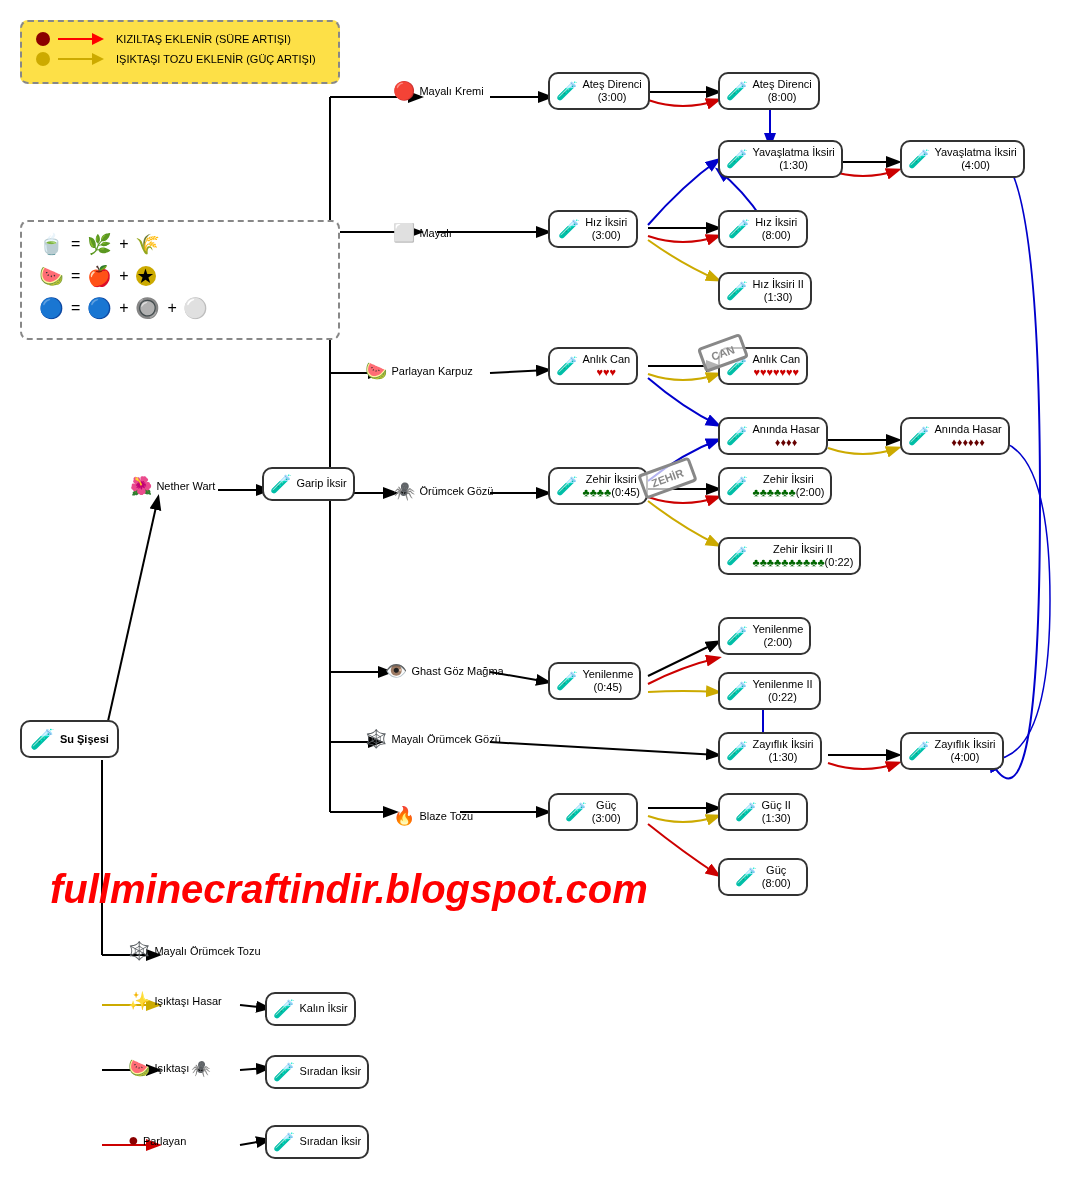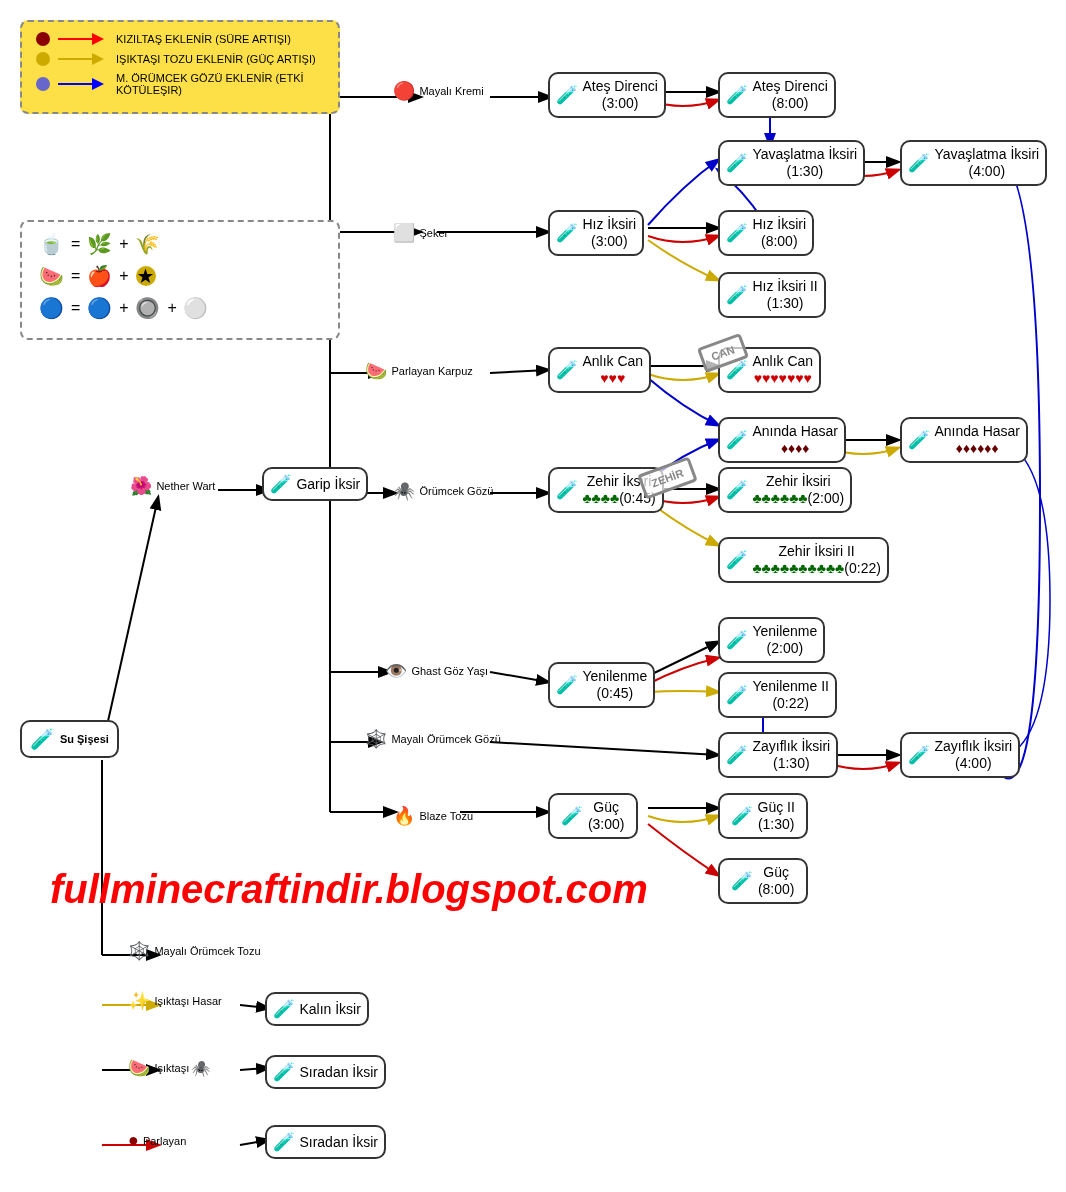--- a/index.html
+++ b/index.html
@@ -62,21 +62,21 @@
       text-align: center;
       min-width: 90px;
       justify-content: center;
     }
     .potion-node .icon {
       font-size: 18px;
       margin-right: 4px;
       flex-shrink: 0;
     }
     .potion-node .label {
-      font-size: 14px;
+      font-size: 11px;
       line-height: 1.2;
     }
 
     .ingredient-label {
       position: absolute;
       font-size: 11px;
       display: flex;
       align-items: center;
     }
     .ingredient-label .icon {
@@ -281,32 +281,20 @@
     <svg width="50" height="12" style="margin-right:8px;flex-shrink:0;">
       <defs>
           <marker id="la-y" markerWidth="6" markerHeight="6" refX="5" refY="3" orient="auto">
             <path d="M0,0 L0,6 L6,3 z" fill="#ccaa00"></path>
           </marker>
         </defs>
       <line x1="0" y1="6" x2="44" y2="6" stroke="#ccaa00" stroke-width="2" marker-end="url(#la-y)"></line>
     </svg>
     <span>IŞIKTAŞI TOZU EKLENİR (GÜÇ ARTIŞI)</span>
   </div>
-  <div class="legend-item">
-    <div style="width:14px;height:14px;background:#6666cc;border-radius:50%;margin-right:8px;flex-shrink:0;"></div>
-    <svg width="50" height="12" style="margin-right:8px;flex-shrink:0;">
-      <defs>
-          <marker id="la-b" markerWidth="6" markerHeight="6" refX="5" refY="3" orient="auto">
-            <path d="M0,0 L0,6 L6,3 z" fill="blue"></path>
-          </marker>
-        </defs>
-      <line x1="0" y1="6" x2="44" y2="6" stroke="blue" stroke-width="2" marker-end="url(#la-b)"></line>
-    </svg>
-    <span>M. ÖRÜMCEK GÖZÜ EKLENİR (ETKİ KÖTÜLEŞIR)</span>
-  </div>
 </div>
 
 <div class="recipe-box">
   <div class="recipe-row">
     <span style="font-size:20px;">🍵</span>
     <span style="margin:0 4px;">=</span>
     <span style="font-size:20px;">🌿</span>
     <span style="margin:0 4px;">+</span>
     <span style="font-size:20px;">🌾</span>
   </div>
@@ -343,36 +331,36 @@
   <div class="label">Garip İksir</div>
 </div>
 
 <div class="ingredient-label" style="left:393px;top:80px;">
   <span class="icon">🔴</span>
   <span>Mayalı Kremi</span>
 </div>
 
 <div class="ingredient-label" style="left:393px;top:222px;">
   <span class="icon">⬜</span>
-  <span>Şeker</span>
+  <span>Mayalı</span>
 </div>
 
 <div class="ingredient-label" style="left:365px;top:360px;">
   <span class="icon">🍉</span>
   <span>Parlayan Karpuz</span>
 </div>
 
 <div class="ingredient-label" style="left:393px;top:480px;">
   <span class="icon">🕷️</span>
   <span>Örümcek Gözü</span>
 </div>
 
 <div class="ingredient-label" style="left:385px;top:660px;">
   <span class="icon">👁️</span>
-  <span>Ghast Göz Yaşı</span>
+  <span>Ghast Göz Mağma</span>
 </div>
 
 <div class="ingredient-label" style="left:365px;top:728px;">
   <span class="icon">🕸️</span>
   <span>Mayalı Örümcek Gözü</span>
 </div>
 
 <div class="ingredient-label" style="left:393px;top:805px;">
   <span class="icon">🔥</span>
   <span>Blaze Tozu</span>

